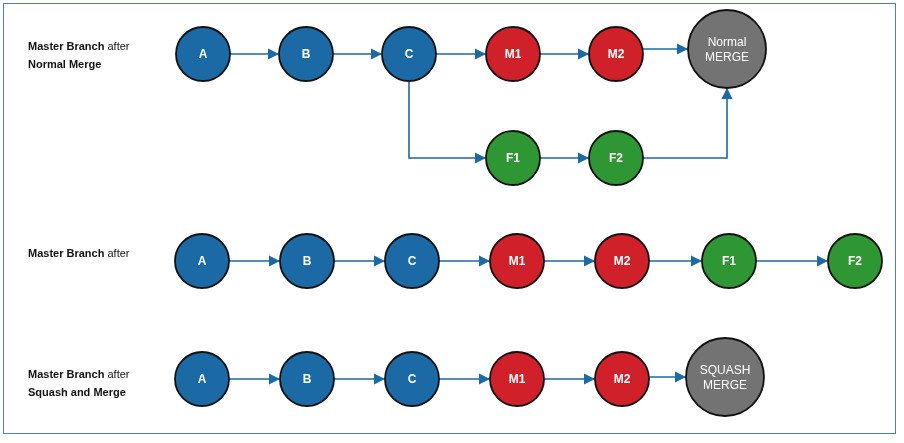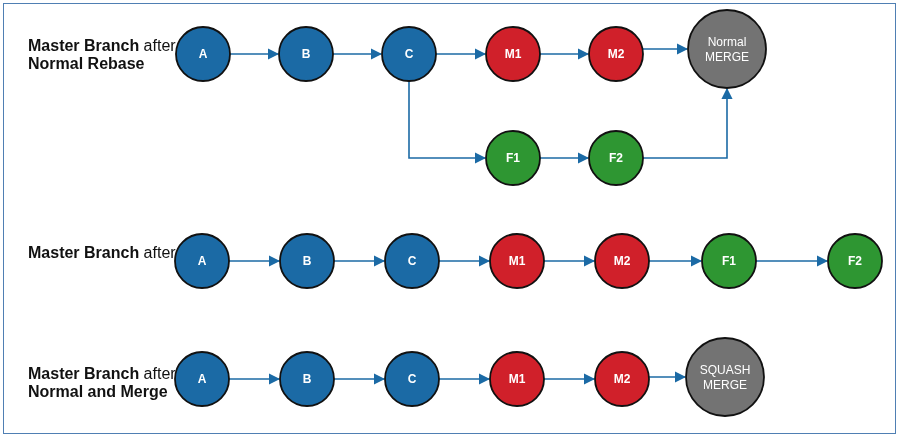--- a/index.html
+++ b/index.html
@@ -3,43 +3,43 @@
   <meta charset="utf-8">
   <style>
     html, body { margin: 0; padding: 0; background: #ffffff; }
     body { width: 904px; height: 443px; position: relative; overflow: hidden; }
     #frame {
       position: absolute; left: 3px; top: 3px; width: 893px; height: 431px;
       border: 1.5px solid #4f7fb3; box-sizing: border-box;
     }
     .row-label {
       position: absolute; left: 28px;
-      font-family: "Liberation Sans", sans-serif; font-size: 16px; line-height: 18px;
+      font-family: "Liberation Sans", sans-serif; font-size: 11px; line-height: 18px;
       color: #111111;
     }
     .row-label b { font-weight: bold; }
     .row-label .n { font-weight: normal; }
     svg#diagram { position: absolute; left: 0; top: 0; }
     svg text { font-family: "Liberation Sans", sans-serif; fill: #ffffff; }
   </style>
 </head>
 <body>
 
 <div id="frame"></div>
 
 <div class="row-label" style="top:37px;">
   <b>Master Branch</b><span class="n"> after</span><br>
-  <b>Normal Rebase</b>
+  <b>Normal Merge</b>
 </div>
 <div class="row-label" style="top:244px;">
   <b>Master Branch</b><span class="n"> after</span><br>
 </div>
 <div class="row-label" style="top:365px;">
   <b>Master Branch</b><span class="n"> after</span><br>
-  <b>Normal and Merge</b>
+  <b>Squash and Merge</b>
 </div>
 
 <svg id="diagram" width="904" height="443">
   <defs>
     <marker id="arrowhead" viewBox="0 0 10 10" refX="9" refY="5" markerWidth="7" markerHeight="7" orient="auto-start-reverse">
       <path d="M0,0 L10,5 L0,10 z" fill="#1b6aa5"></path>
     </marker>
   </defs>
   <g id="edges-layer">
       <path d="M230,54 L278,54" fill="none" stroke="#1b6aa5" stroke-width="1.6" marker-end="url(#arrowhead)"></path>

